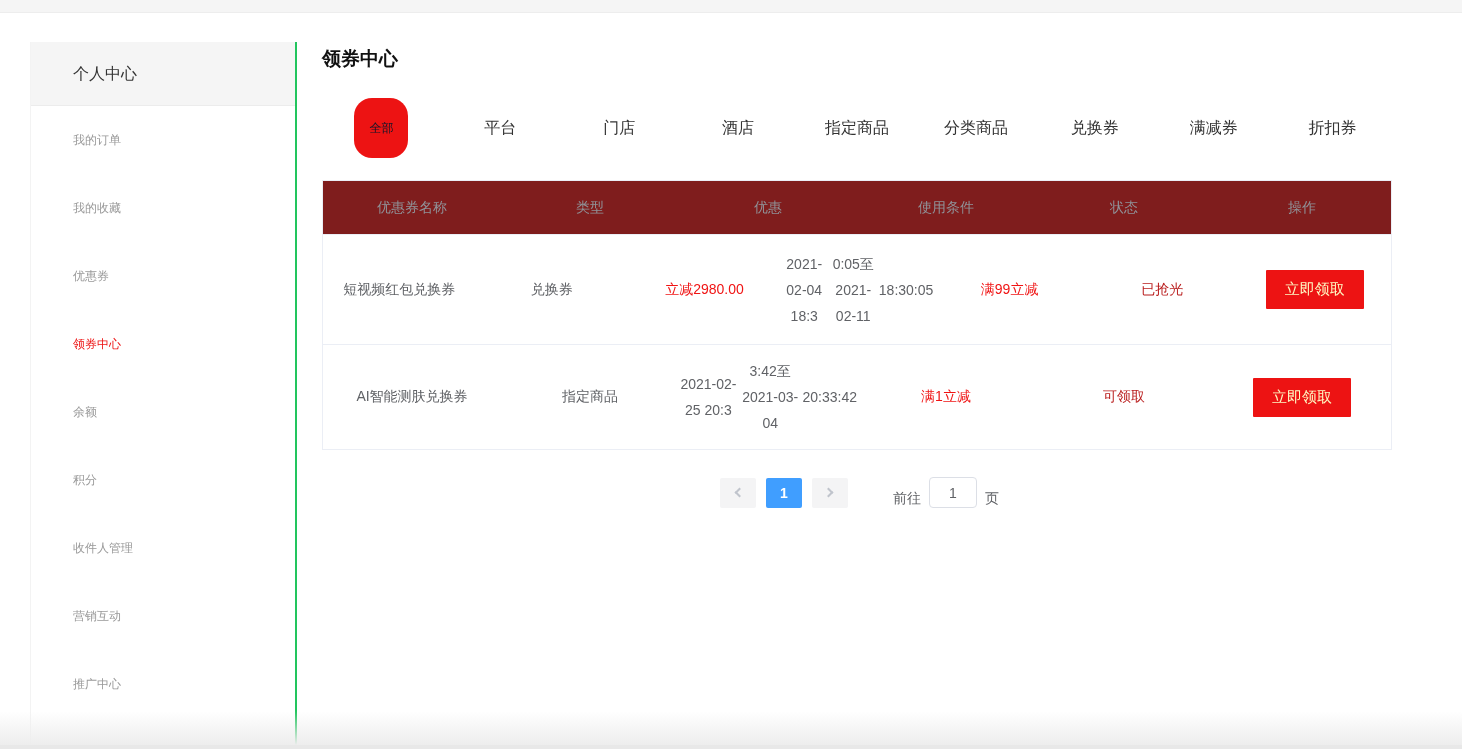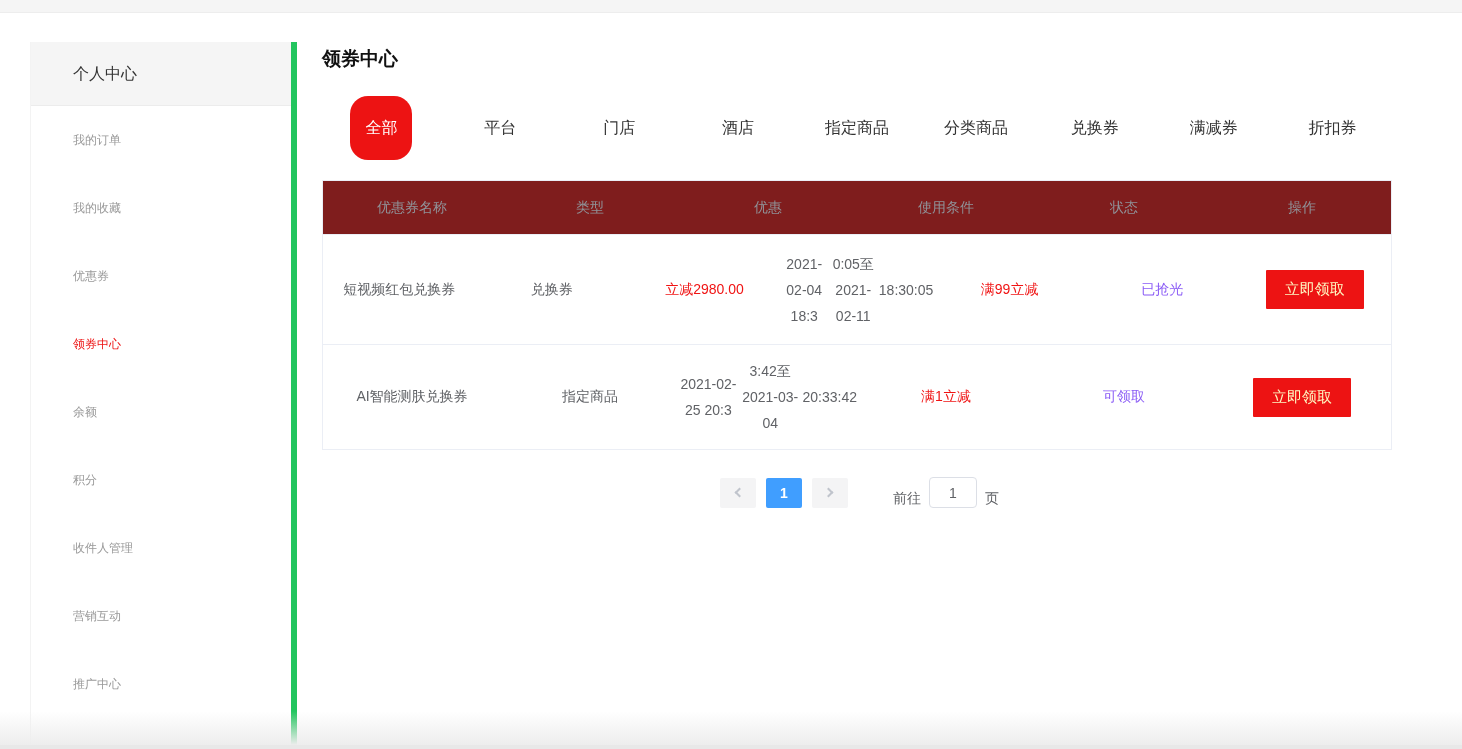--- a/index.html
+++ b/index.html
@@ -3,48 +3,48 @@
 <meta charset="utf-8">
 <style>
   * { margin:0; padding:0; box-sizing:border-box; }
   html,body { width:1462px; height:749px; background:#fff; overflow:hidden;
               font-family:"Liberation Sans","DejaVu Sans",sans-serif; }
   .top-bar { position:absolute; left:0; top:0; width:1462px; height:13px;
              background:#f5f5f5; border-bottom:1px solid #ededed; }
 
   
   .sidebar { position:absolute; left:30px; top:42px; width:267px; bottom:4px;
-             background:#fff; border-left:1px solid #f3f3f3; border-right:6px solid #22c55e; }
+             background:#fff; border-left:1px solid #f3f3f3; border-right:2px solid #22c55e; }
   .sidebar-header { height:64px; line-height:64px; padding-left:42px;
                     background:#f5f5f5; color:#333; font-size:16px;
                     border-bottom:1px solid #ececec; cursor:pointer; }
   .side-item { height:68px; line-height:68px; padding-left:42px;
                font-size:12px; color:#999; cursor:pointer; }
   .side-item.active { color:#ed1313; }
 
   
   .main { position:absolute; left:322px; top:40px; width:1070px; }
   .page-title { font-size:19px; font-weight:bold; color:#111; line-height:24px; margin-top:7px; }
 
   .tabs { display:flex; margin-top:39px; height:36px; align-items:center; }
   .tab { flex:1; text-align:center; font-size:16px; color:#333; cursor:pointer; }
-  .tab .pill { display:inline-block; background:#ed1313; color:#ffffff;
-               padding:24px 15px; border-radius:18px; line-height:1; font-size:16px; }
+  .tab .pill { display:inline-block; background:#ed1313; color:#0f172a;
+               padding:24px 15px; border-radius:18px; line-height:1; font-size:12px; }
 
   .table { margin-top:34px; border:1px solid #ebeef5; }
   .thead { display:flex; height:53px; background:#7f1d1d; }
   .th { flex:1; display:flex; align-items:center; justify-content:center;
         color:#909399; font-size:14px; }
   .tr { display:flex; border-top:1px solid #ebeef5; background:#fff; }
   .tr.r1 { height:110px; }
   .tr.r2 { height:105px; }
   .td { flex:1; display:flex; flex-direction:row; align-items:center;
         justify-content:center; font-size:14px; color:#606266; text-align:center; }
   .td.red { color:#f01414; }
-  .td.blue { color:#8b5cf6; }
+  .td.blue { color:#b91c1c; }
   .validity div { line-height:26px; }
   .claim-btn { background:#ed1313; color:#fef9c3; border:none; border-radius:1px;
                padding:10px 19px; font-size:15px; cursor:pointer;
                font-family:"Liberation Sans","DejaVu Sans",sans-serif; }
 
   
   .pagination { margin-top:27px; display:flex; justify-content:center; align-items:center; }
   .pg-btn { width:36px; height:30px; margin:0 5px; border:none; border-radius:2px;
             background:#f4f4f5; display:flex; align-items:center; justify-content:center;
             cursor:pointer; }

